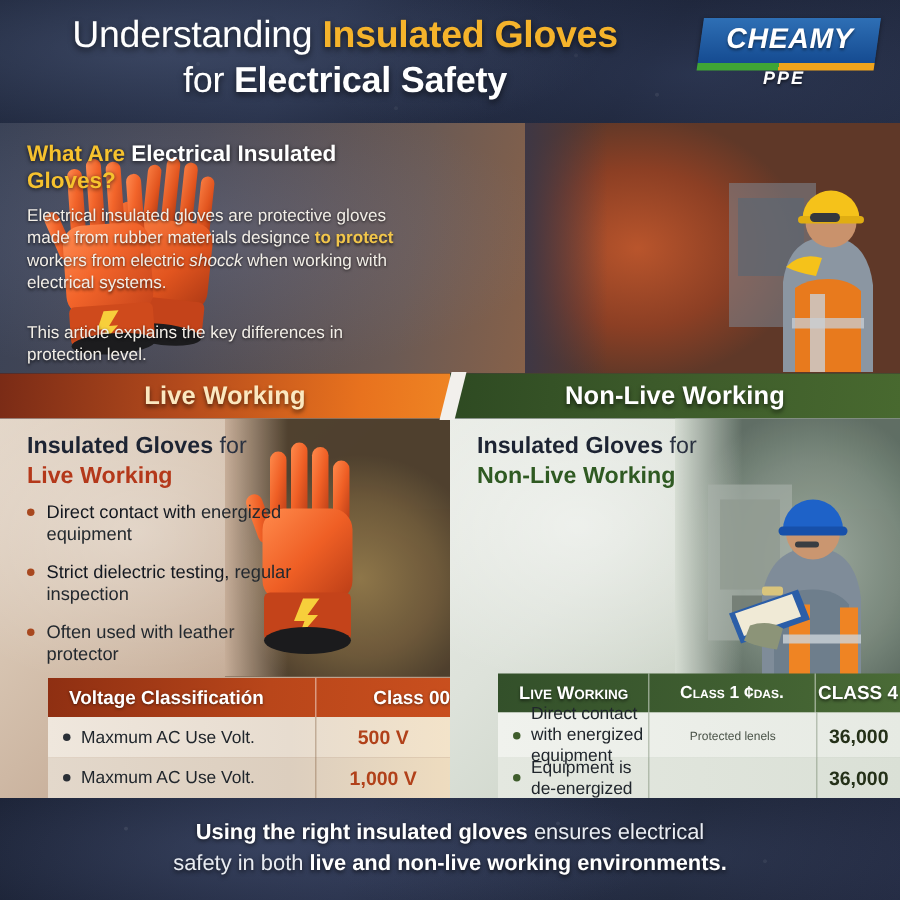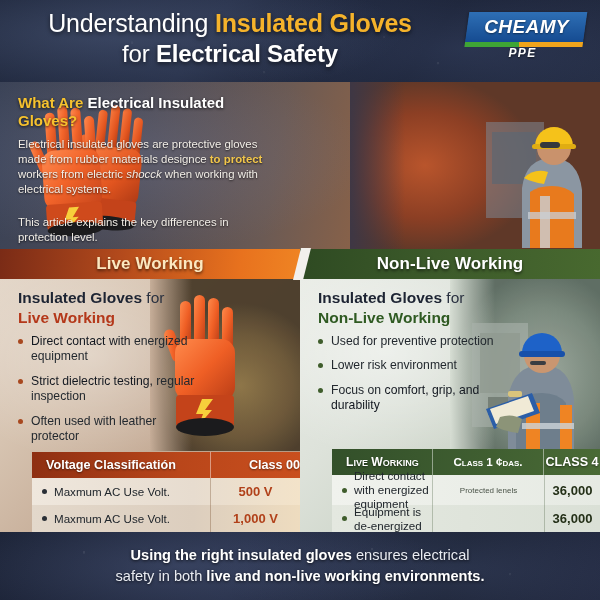--- a/index.html
+++ b/index.html
@@ -407,25 +407,20 @@
         <path d="M24 104 l38 -13 l6 15 l-38 13 z" fill="#f0ead6"></path>
         <rect x="42" y="86" width="14" height="6" rx="2" fill="#d9c47c"></rect>
         <path d="M34 112 q12 -4 22 2 l-4 14 q-14 -2 -22 -6 z" fill="#8c9478"></path>
       </svg>
 
       <div class="col-head">
         <span>Insulated Gloves </span><span class="thin">for</span><br>
         <span class="accent-g">Non-Live Working</span>
       </div>
 
-      <div class="bullets rt">
-        <div class="bul"><b></b><span>Used for preventive protection</span></div>
-        <div class="bul"><b></b><span>Lower risk environment</span></div>
-        <div class="bul"><span>Focus on </span><b>comfort, grip, and durability</b></div>
-      </div>
 
       <div class="tbl rt">
         <div class="tbl-head">
           <div class="c1">Live Working</div>
           <div class="cmid">Class 1 ¢das.</div>
           <div class="c2">CLASS 4</div>
         </div>
         <div class="tbl-row r1">
           <div class="cell-l">Direct contact with energized equipment</div>
           <div class="cell-mid">Protected lenels</div>

